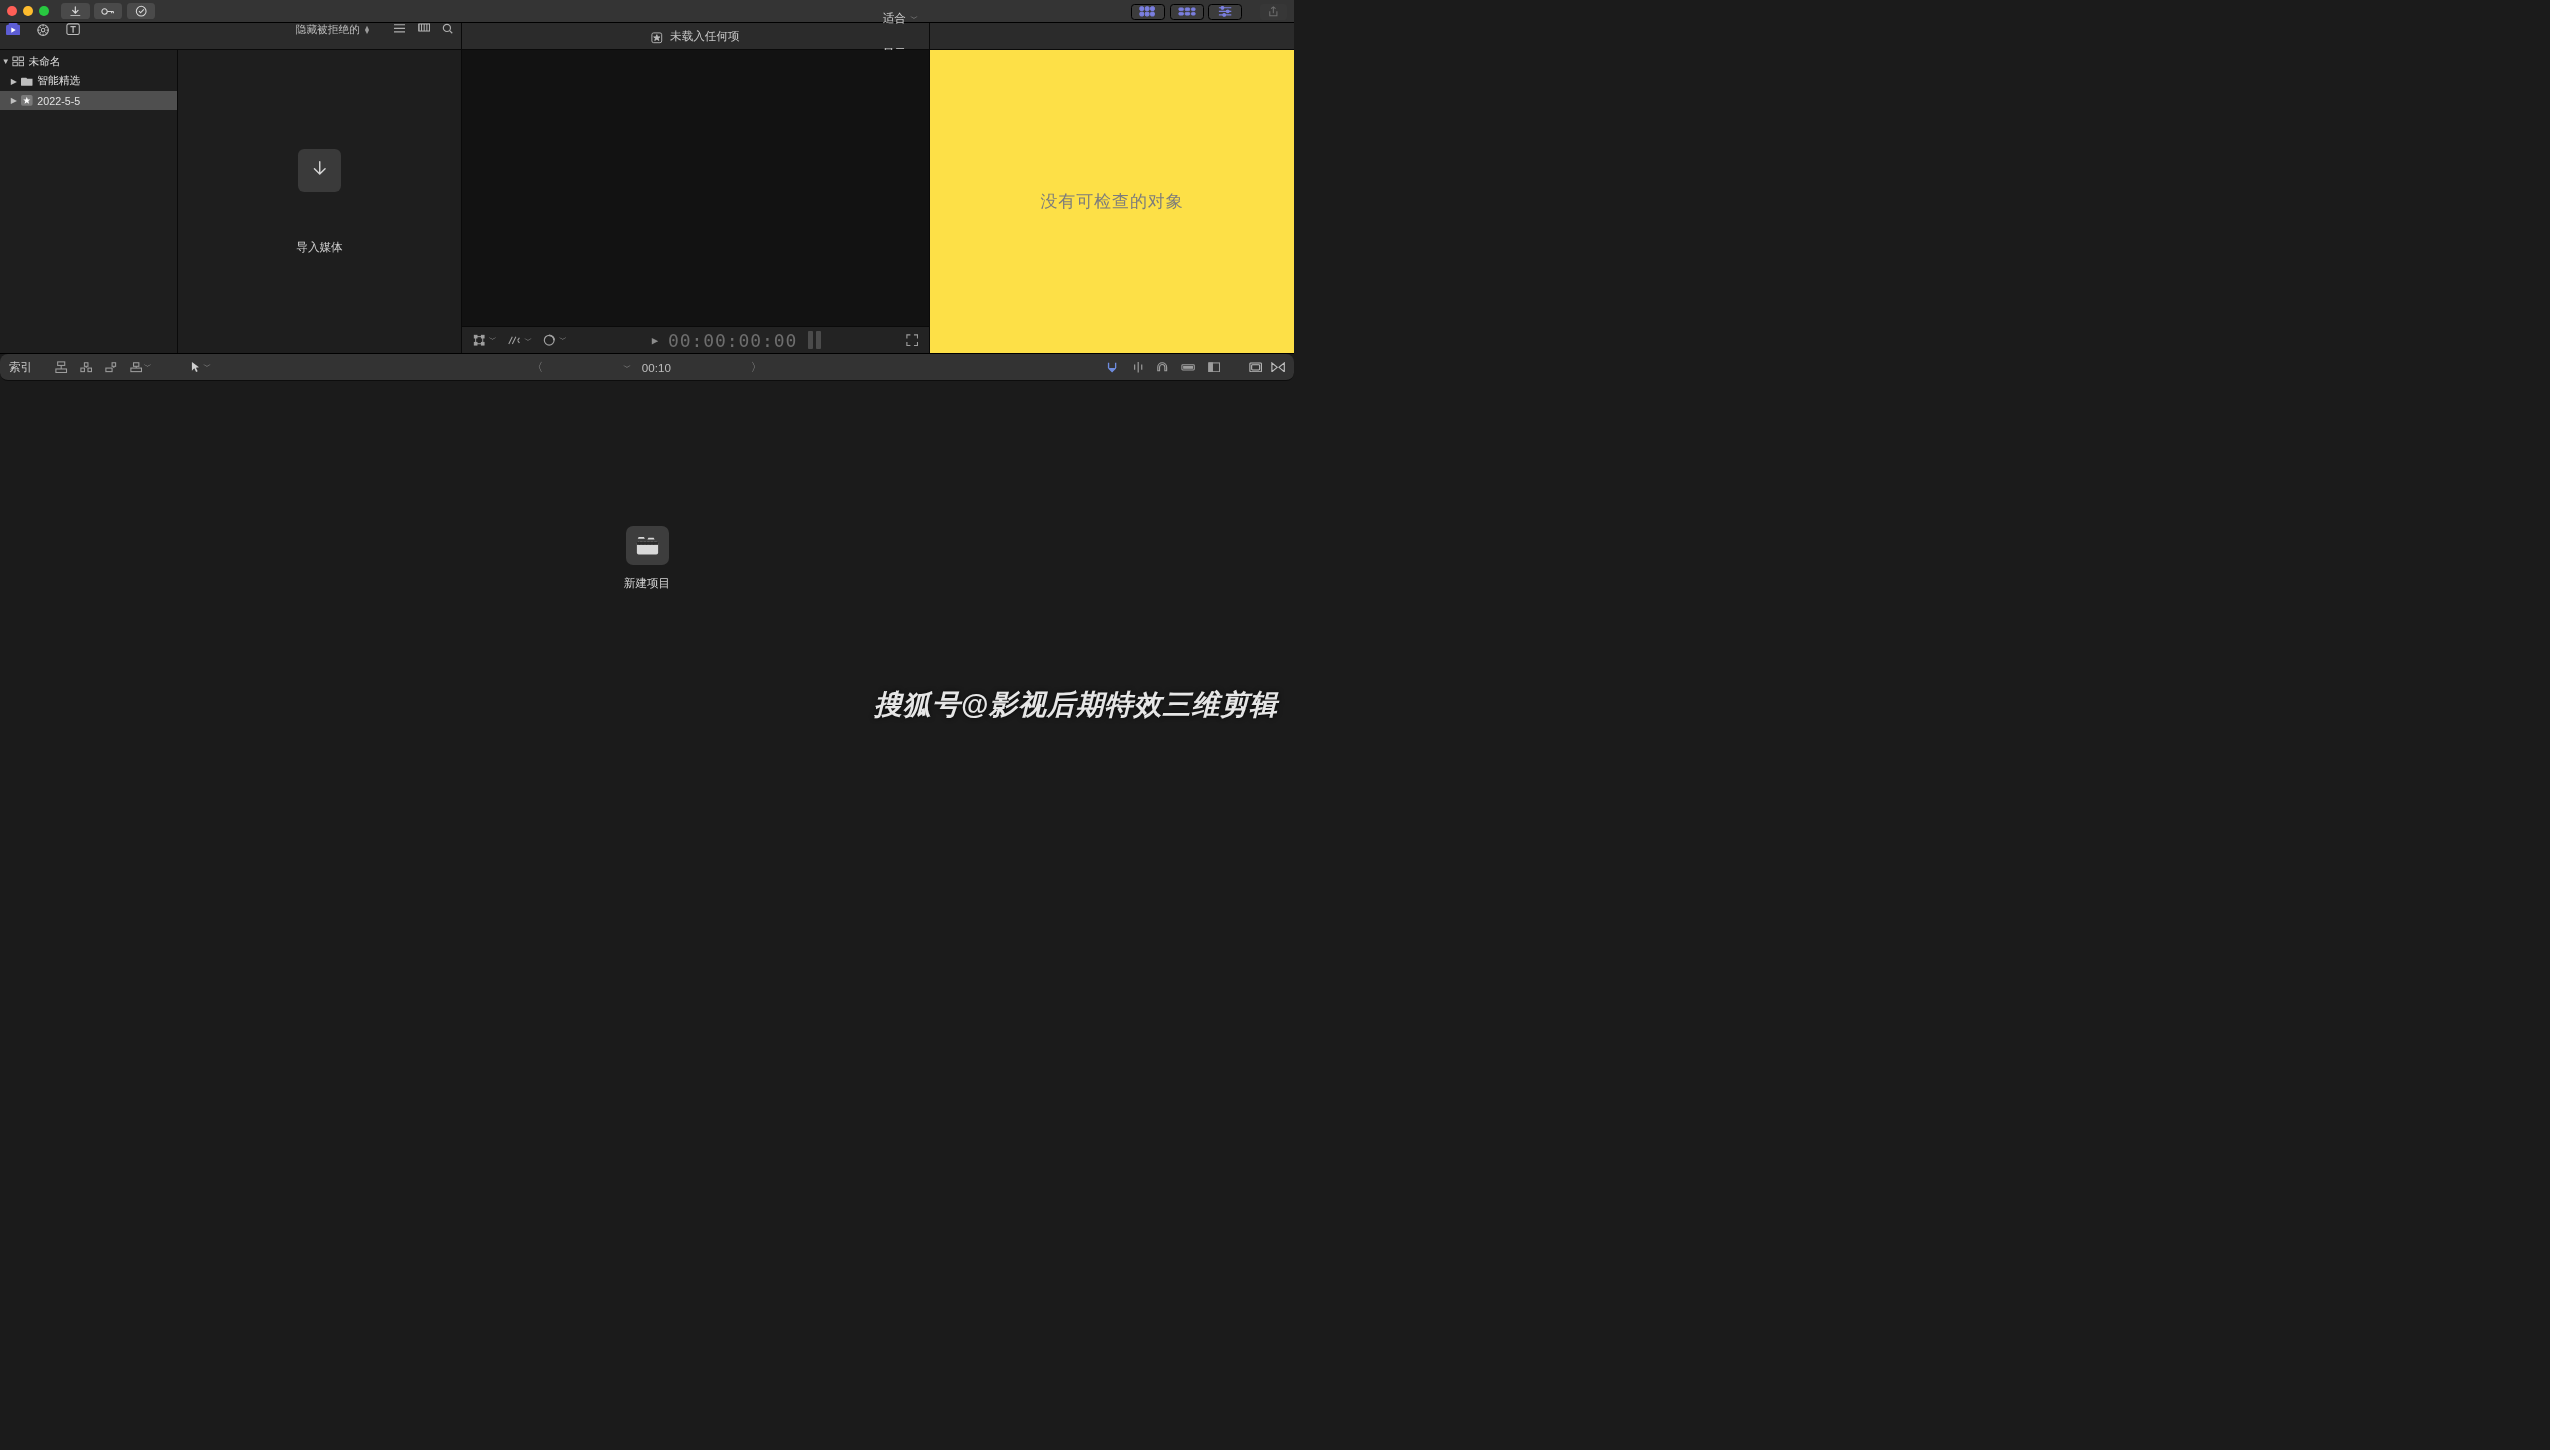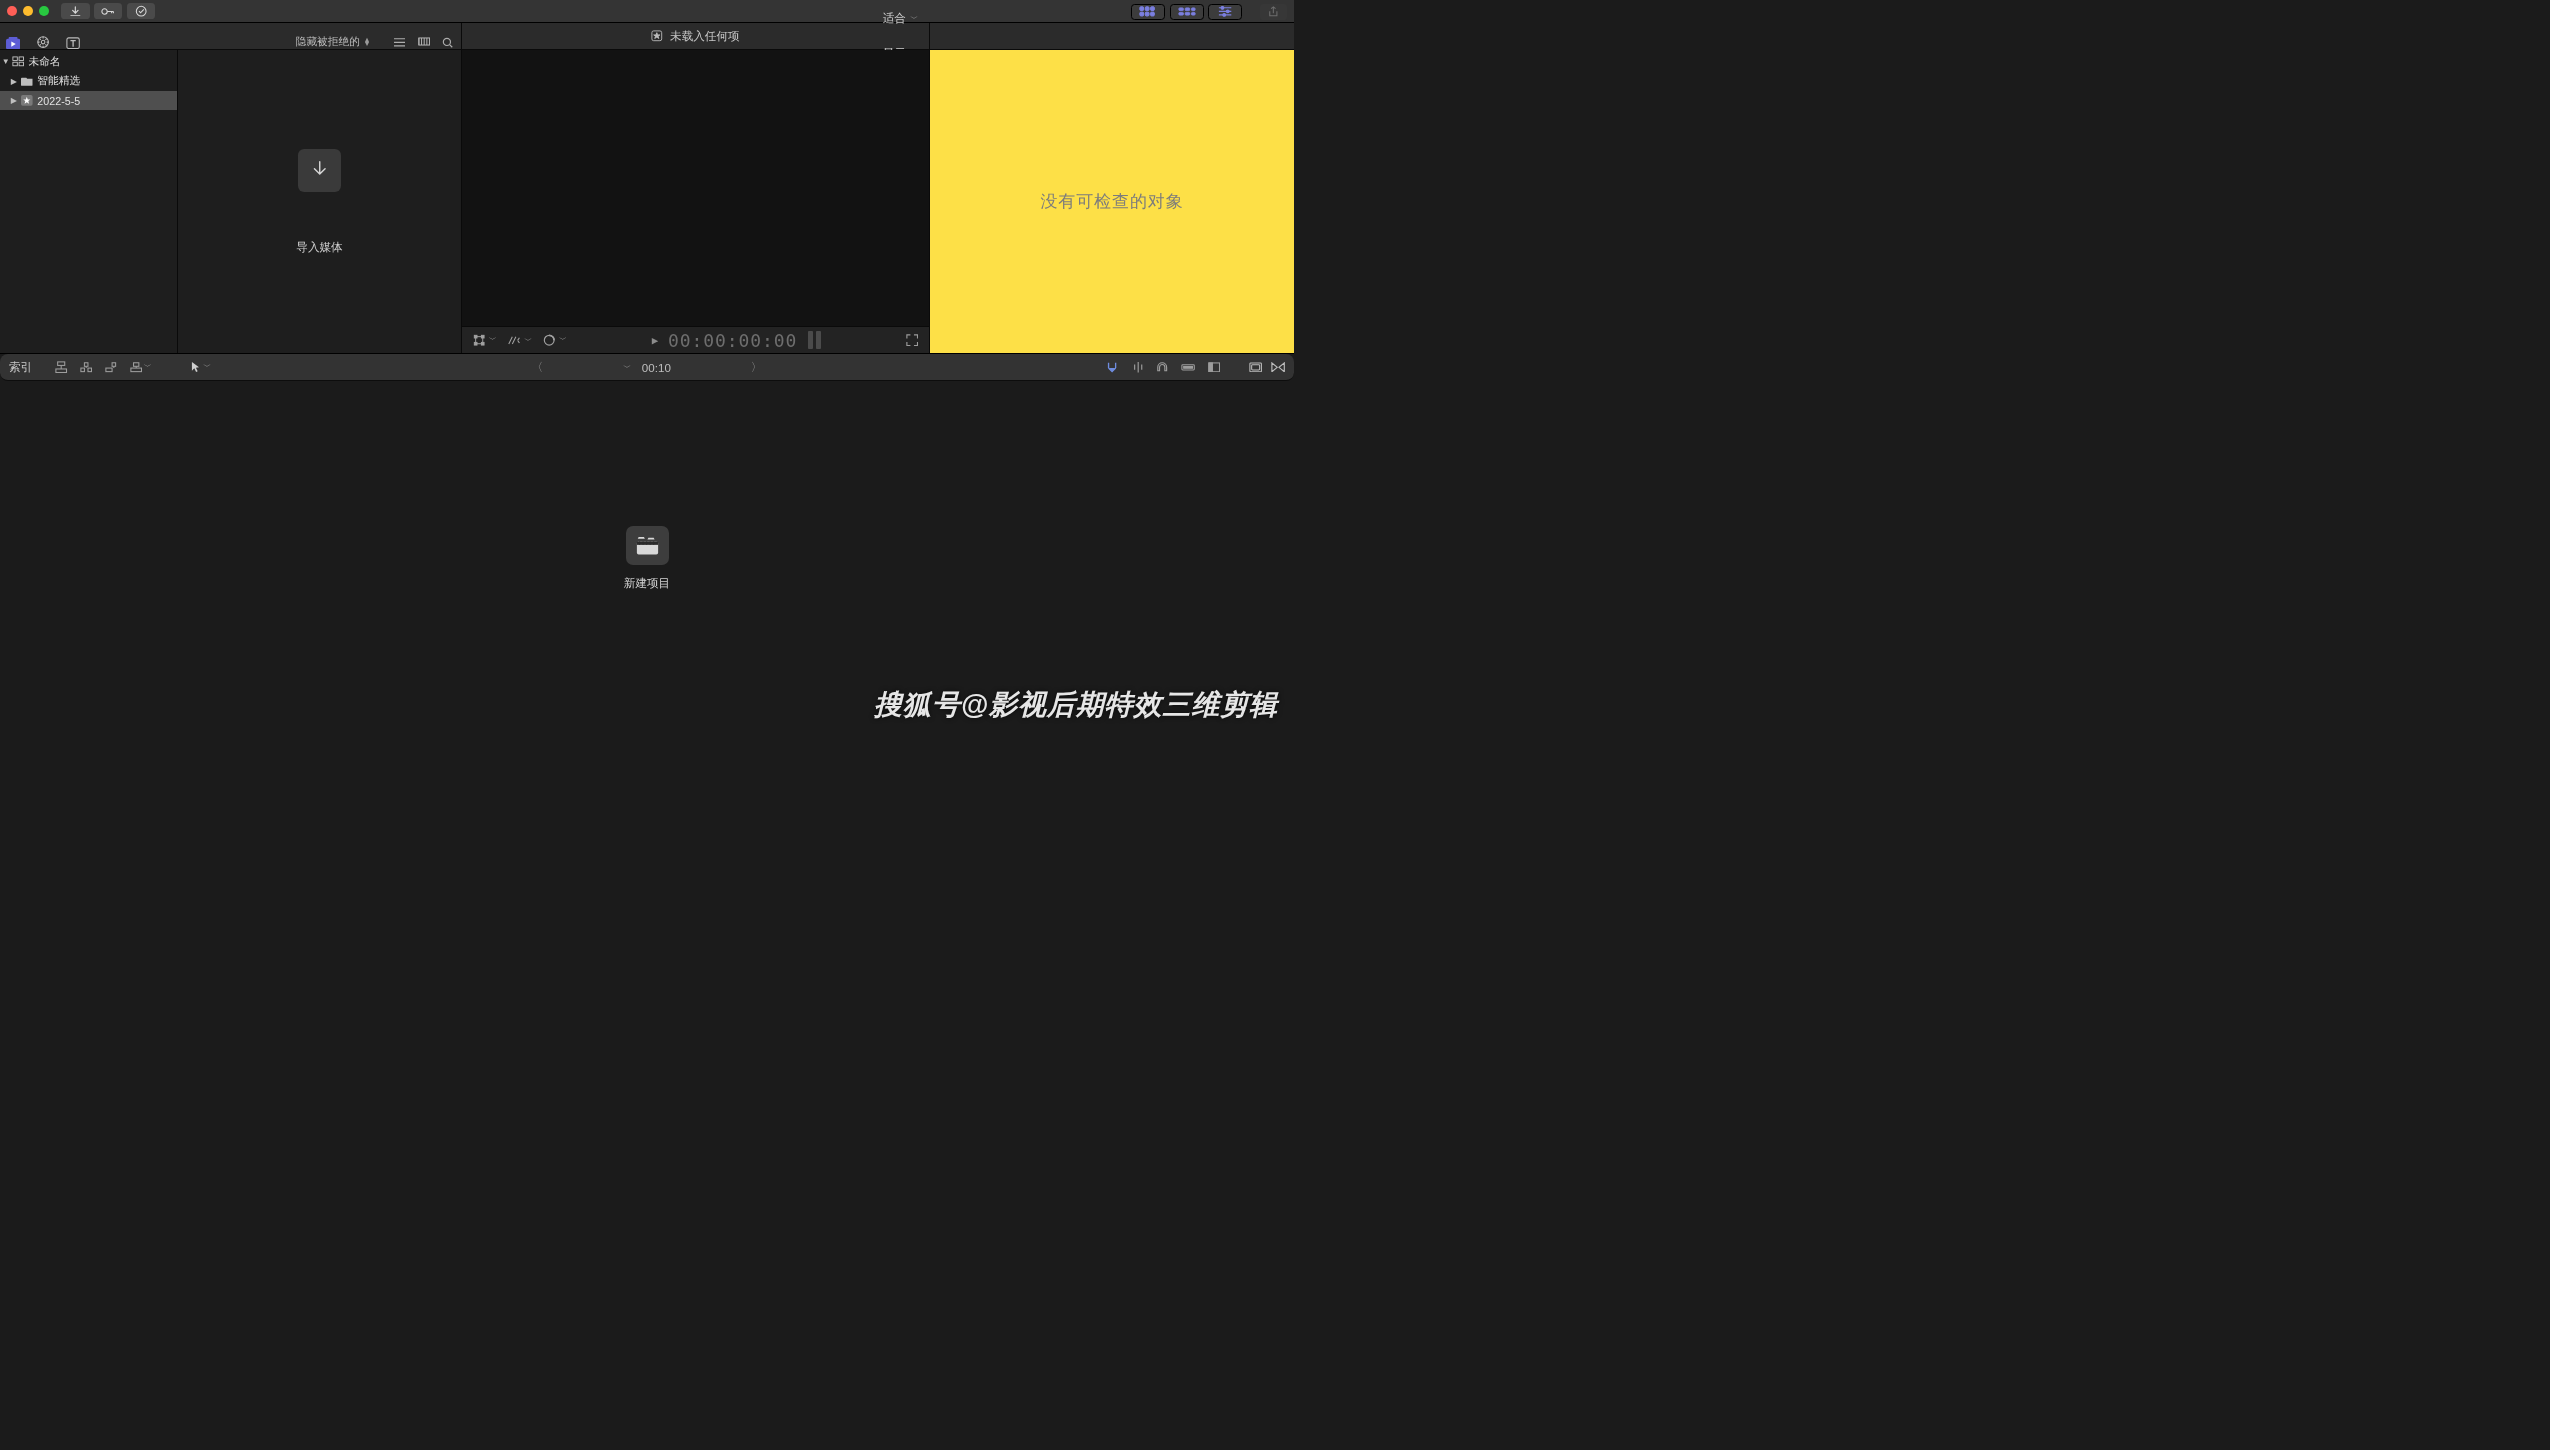--- a/index.html
+++ b/index.html
@@ -56,21 +56,21 @@
   .toolbar2 {
     height: 27px;
     background: #2b2b2b;
     border-bottom: 0.9px solid #0a0a0a;
     display: flex;
     align-items: stretch;
   }
   .tb2-left {
     width: 462px;
     display: flex;
-    align-items: flex-end;
+    align-items: flex-start;
     padding-left: 6px;
     gap: 16px;
     border-right: 0.9px solid #0a0a0a;
   }
   .tb2-left .ico { color:#bcbcbc; display:flex; }
   .tb2-left .ico.lib svg rect{fill:#5d5dd5;}
   .tb2-left-spacer { flex:1; }
   .tb2-filter {
     display:flex; align-items:center; gap:3.6px;
     color:#bdbdbd; font-size:10.7px; margin-right:7.1px;
@@ -79,21 +79,21 @@
     display:flex; flex-direction:column; line-height:4.4px; font-size:7.1px; color:#9a9a9a;
   }
   .tb2-smallicons { display:flex; gap:12.4px; margin-right:7.1px; color:#aeaeae; }
   .tb2-viewer {
     flex:1;
     display:flex; align-items:center; justify-content:center;
     gap:9px;
     position:relative;
     border-right:0.9px solid #0a0a0a;
   }
-  .tb2-viewer .vtitle { color:#c8c8c8; font-size:11.6px; display:flex; align-items:center; gap:7.1px;}
+  .tb2-viewer .vtitle { color:#c8c8c8; font-size:11.6px; display:flex; align-items:flex-end; gap:7.1px;}
   .tb2-viewer .vright { position:absolute; right:10.7px; display:flex; gap:19.5px; align-items:center;flex-direction:column;}
   .dd { display:flex; align-items:center; gap:4.4px; color:#cfcfcf; font-size:11.6px;}
   .chev { font-size:8px; color:#9b9b9b; }
   .tb2-inspector { width:364px; }
 
   
   .upper {
     height: 304px;
     display:flex;
     border-bottom:0.9px solid #000;

